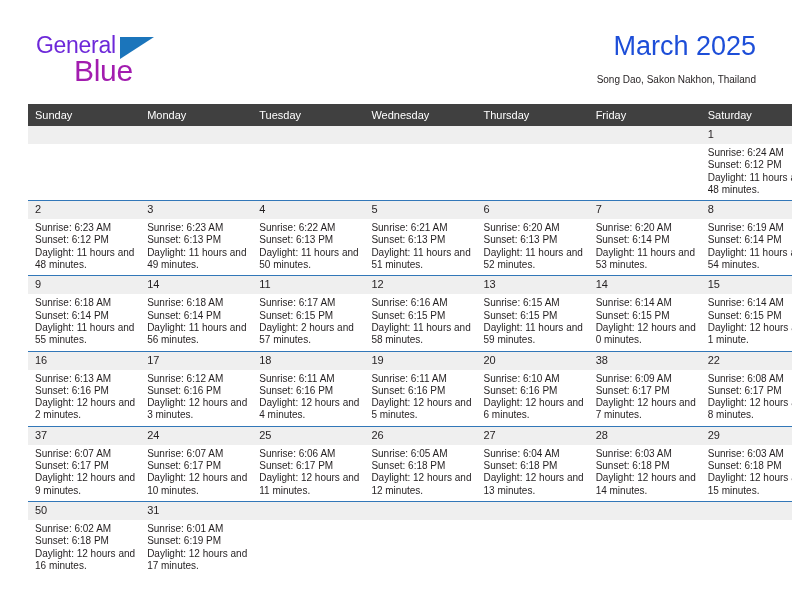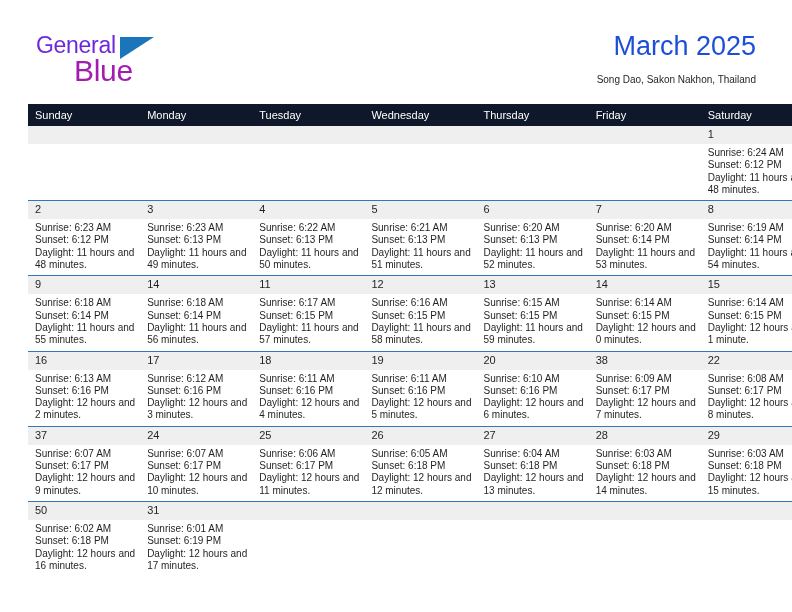--- a/index.html
+++ b/index.html
@@ -92,21 +92,21 @@
   .calendar {
     position: absolute;
     left: 28px;
     top: 104px;
     width: 736px;
     border-collapse: collapse;
     table-layout: fixed;
   }
 
   .calendar th {
-    background: #0f172a;
+    background: #404040;
     color: #ffffff;
     font-size: 11px;
     font-weight: normal;
     text-align: left;
     padding: 5px 0 5px 7px;
     height: 11px;
     border: none;
     width: 105.14px;
   }
 
@@ -288,21 +288,21 @@
               <div>Sunrise: 6:18 AM</div>
               <div>Sunset: 6:14 PM</div>
               <div class="daylight-line">Daylight: 11 hours and 56 minutes.</div>
             </div>
           </td>
           <td>
             <div class="daynum-band">11</div>
             <div class="cell-body">
               <div>Sunrise: 6:17 AM</div>
               <div>Sunset: 6:15 PM</div>
-              <div class="daylight-line">Daylight: 11 hours and 57 minutes.</div>
+              <div class="daylight-line">Daylight: 2 hours and 57 minutes.</div>
             </div>
           </td>
           <td>
             <div class="daynum-band">12</div>
             <div class="cell-body">
               <div>Sunrise: 6:16 AM</div>
               <div>Sunset: 6:15 PM</div>
               <div class="daylight-line">Daylight: 11 hours and 58 minutes.</div>
             </div>
           </td>

